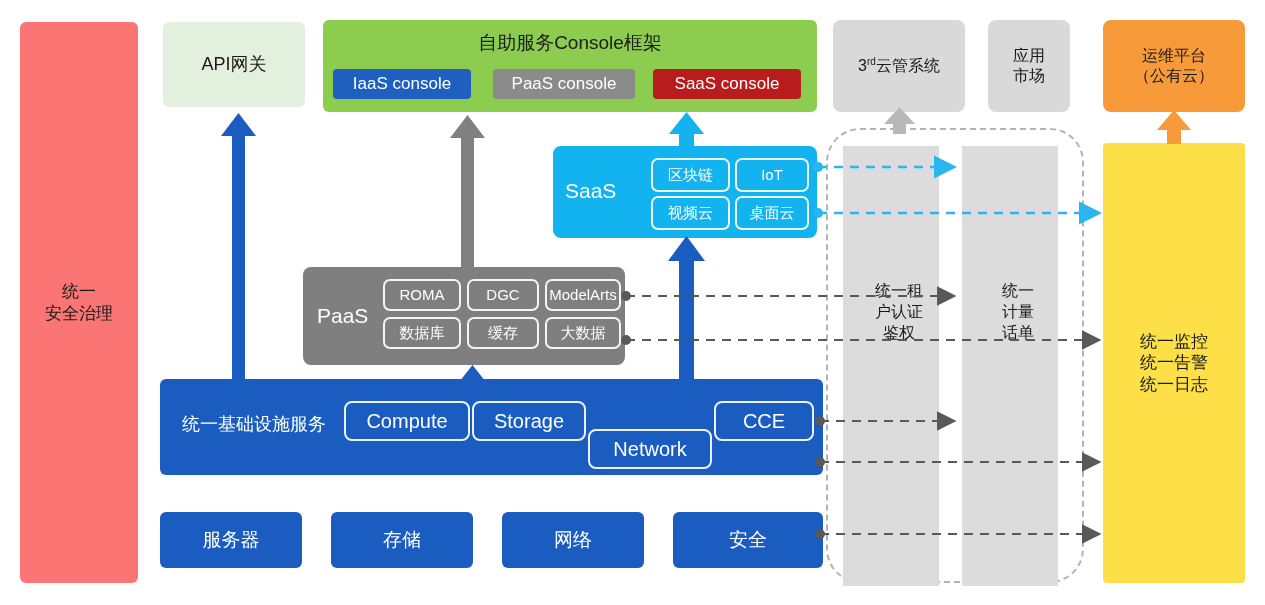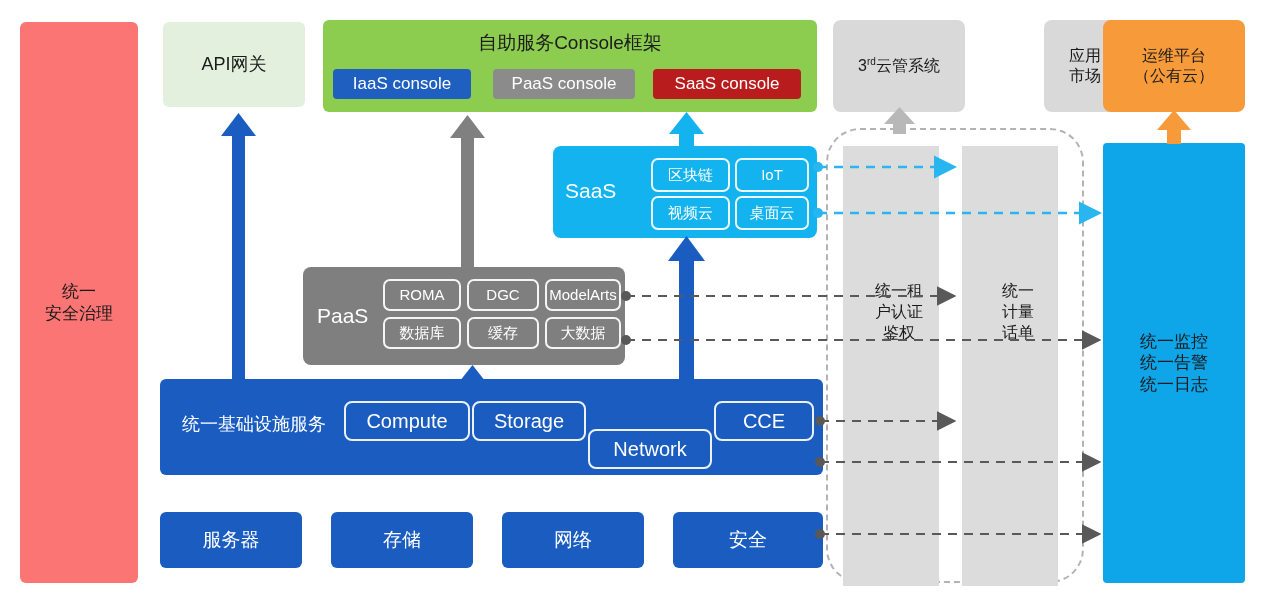--- a/index.html
+++ b/index.html
@@ -25,27 +25,27 @@
   .cbadge{position:absolute;top:49px;height:30px;border-radius:4px;display:flex;align-items:center;
           justify-content:center;color:#fff;font-size:17px;padding:0 10px;box-sizing:border-box;}
   .cb-iaas{left:10px;width:138px;background:#1e5fc0;}
   .cb-paas{left:170px;width:142px;background:#8b8b8b;}
   .cb-saas{left:330px;width:148px;background:#b91c1c;}
 
   
   .thirdp{left:833px;top:20px;width:132px;height:92px;background:#d9d9d9;border-radius:8px;
           color:#1a1a1a;font-size:16px;}
   .thirdp sup{font-size:10px;vertical-align:super;}
-  .appmkt{left:1044px;top:20px;width:82px;height:92px;background:#d9d9d9;border-radius:8px;
+  .appmkt{left:988px;top:20px;width:82px;height:92px;background:#d9d9d9;border-radius:8px;
           color:#1a1a1a;font-size:16px;}
 
   
   .ops-top{left:1103px;top:20px;width:142px;height:92px;background:#f79a3a;border-radius:8px;
            color:#1a1a1a;font-size:16px;}
-  .ops-body{left:1103px;top:143px;width:142px;height:440px;background:#0ea5e9;border-radius:4px;
+  .ops-body{left:1103px;top:143px;width:142px;height:440px;background:#fde047;border-radius:4px;
             color:#1a1a1a;font-size:17px;}
 
   
   .saas{left:553px;top:146px;width:264px;height:92px;background:#12b3ef;border-radius:8px;display:block;}
   .saas-label{position:absolute;left:12px;top:32px;color:#fff;font-size:21px;}
   .chip{position:absolute;border:2px solid rgba(255,255,255,.92);border-radius:7px;
         display:flex;align-items:center;justify-content:center;color:#fff;font-size:15px;}
   .saas .chip{height:30px;}
   .s-c0{left:98px;top:12px;width:75px;}
   .s-c1{left:182px;top:12px;width:70px;}

